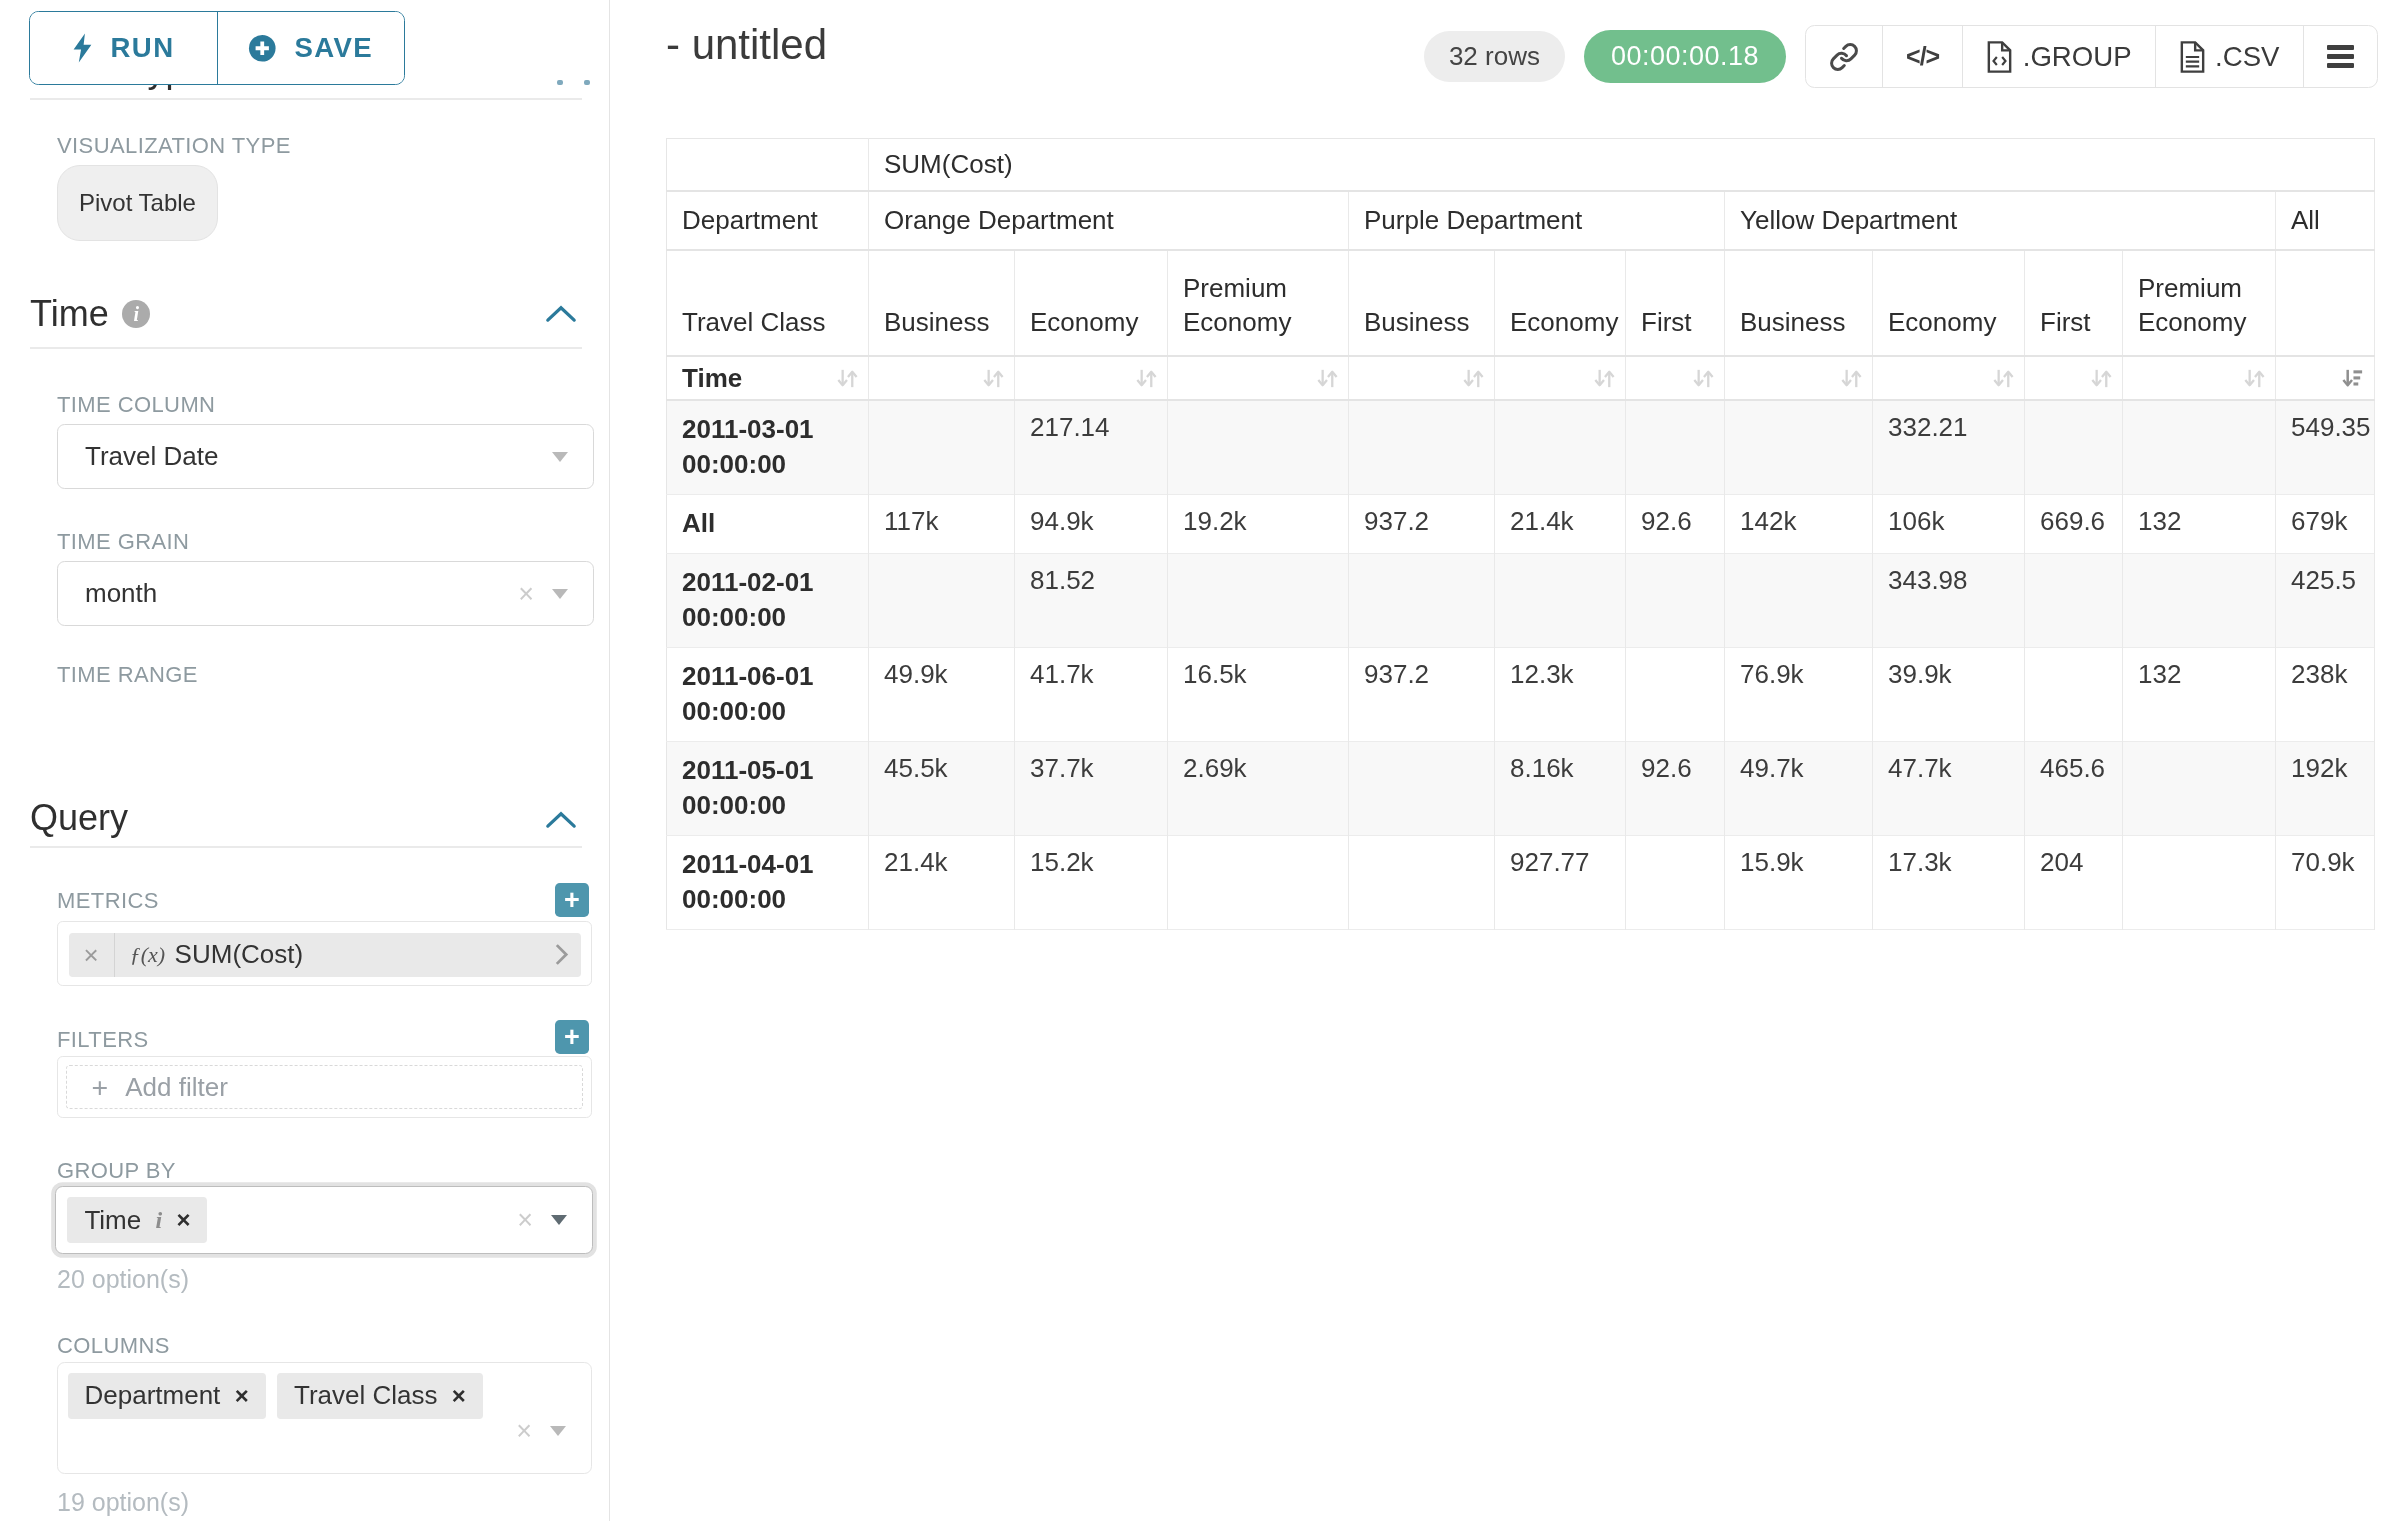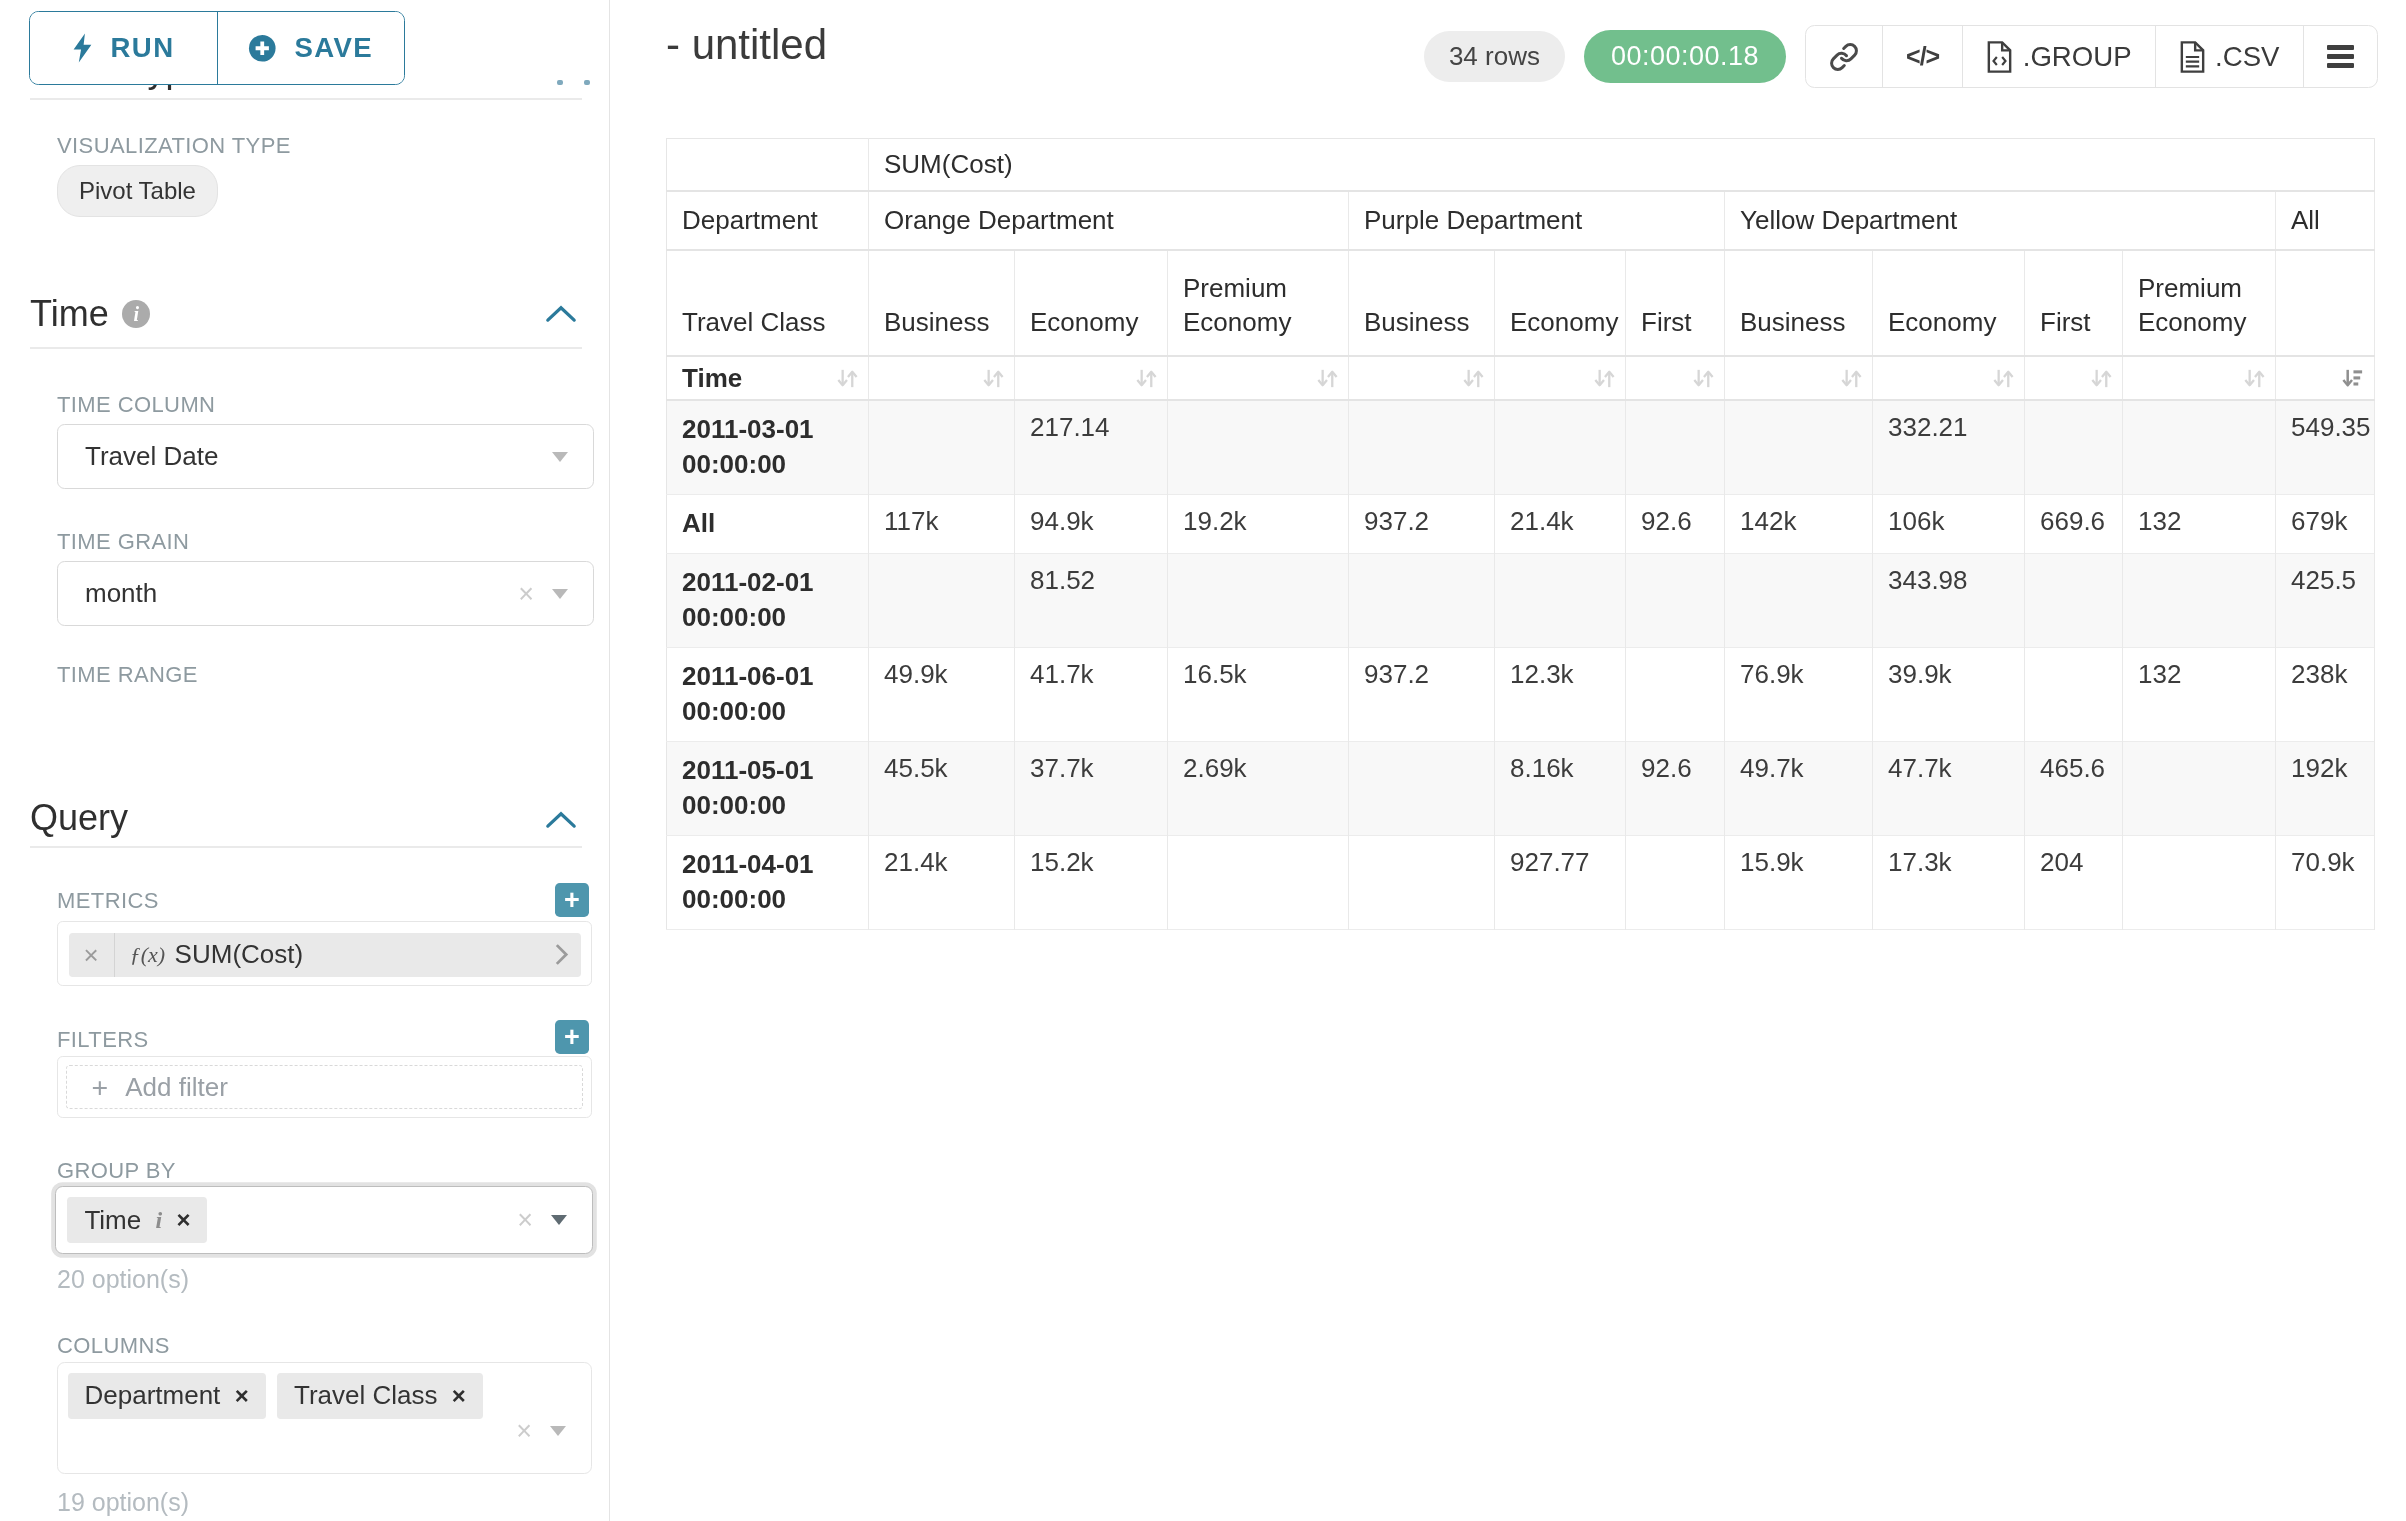--- a/index.html
+++ b/index.html
@@ -14,21 +14,21 @@
   .hint-text{position:absolute;left:57px;font-size:25px;color:#b4bbc0;}
 
   .btn-group{position:absolute;left:28.5px;top:11.4px;display:flex;height:72px;border:1.9px solid #2b7a9b;border-radius:9.5px;background:#fff;z-index:3;overflow:hidden;}
   .btn-half{display:flex;align-items:center;justify-content:center;gap:18px;width:187px;background:#fff;border:none;cursor:pointer;font-size:27.6px;font-weight:700;letter-spacing:1.4px;color:#2b7a9b;font-family:inherit;}
   .btn-half + .btn-half{border-left:1.9px solid #2b7a9b;}
 
   .chart-type-heading{top:49px;z-index:1;}
   .chev-dot{position:absolute;width:5.7px;height:4.8px;border-radius:1.9px;background:#7fa9bd;top:80px;}
 
   .pill{display:inline-flex;align-items:center;background:#efefef;border:1px solid #e3e3e3;border-radius:23px;font-size:24px;color:#333;}
-  .viz-pill{position:absolute;left:57px;top:165px;height:42px;padding:4px 21px;}
+  .viz-pill{position:absolute;left:57px;top:165px;height:42px;padding:16px 21px;}
   .range-pill{position:absolute;left:52px;top:689px;height:48px;padding:0 25px;border-radius:25px;}
 
   .heading-row{position:absolute;left:30px;display:flex;align-items:center;gap:13.3px;}
   .info-icon{width:28.5px;height:28.5px;border-radius:50%;background:#ababab;color:#fff;display:flex;align-items:center;justify-content:center;font-size:20px;font-weight:700;font-family:"Liberation Serif",serif;font-style:italic;}
   .collapse-chevron{position:absolute;right:32px;}
 
   .select-box{position:absolute;left:57px;width:535px;height:63px;border:1.4px solid #d9d9d9;border-radius:7.6px;background:#fff;display:flex;align-items:center;}
   .select-value{font-size:26px;color:#333;margin-left:27px;}
   .caret-down{width:0;height:0;border-left:8.6px solid transparent;border-right:8.6px solid transparent;border-top:10.5px solid #b9b9b9;}
   .caret-abs{position:absolute;right:25px;top:50%;margin-top:-4.8px;}
@@ -204,21 +204,21 @@
       </div>
       <span class="clear-x" style="top:62%">×</span>
       <span class="caret-down caret-abs" style="top:62%"></span>
     </div>
     <div class="hint-text" style="top:1488px">19 option(s)</div>
   </div>
 
   <div class="main-title">- untitled</div>
 
   <div class="header-controls">
-    <div class="rows-badge">34 rows</div>
+    <div class="rows-badge">32 rows</div>
     <div class="timer-badge">00:00:00.18</div>
     <div class="tool-group">
       <div class="tool-seg">
         <svg width="30" height="30" viewBox="0 0 24 24">
             <g fill="none" stroke="#4a4a4a" stroke-width="2.4" stroke-linecap="round">
               <path d="M10 13a5 5 0 0 0 7.54.54l3-3a5 5 0 0 0-7.07-7.07l-1.72 1.71"></path>
               <path d="M14 11a5 5 0 0 0-7.54-.54l-3 3a5 5 0 0 0 7.07 7.07l1.71-1.71"></path>
             </g>
           </svg>
       </div>

